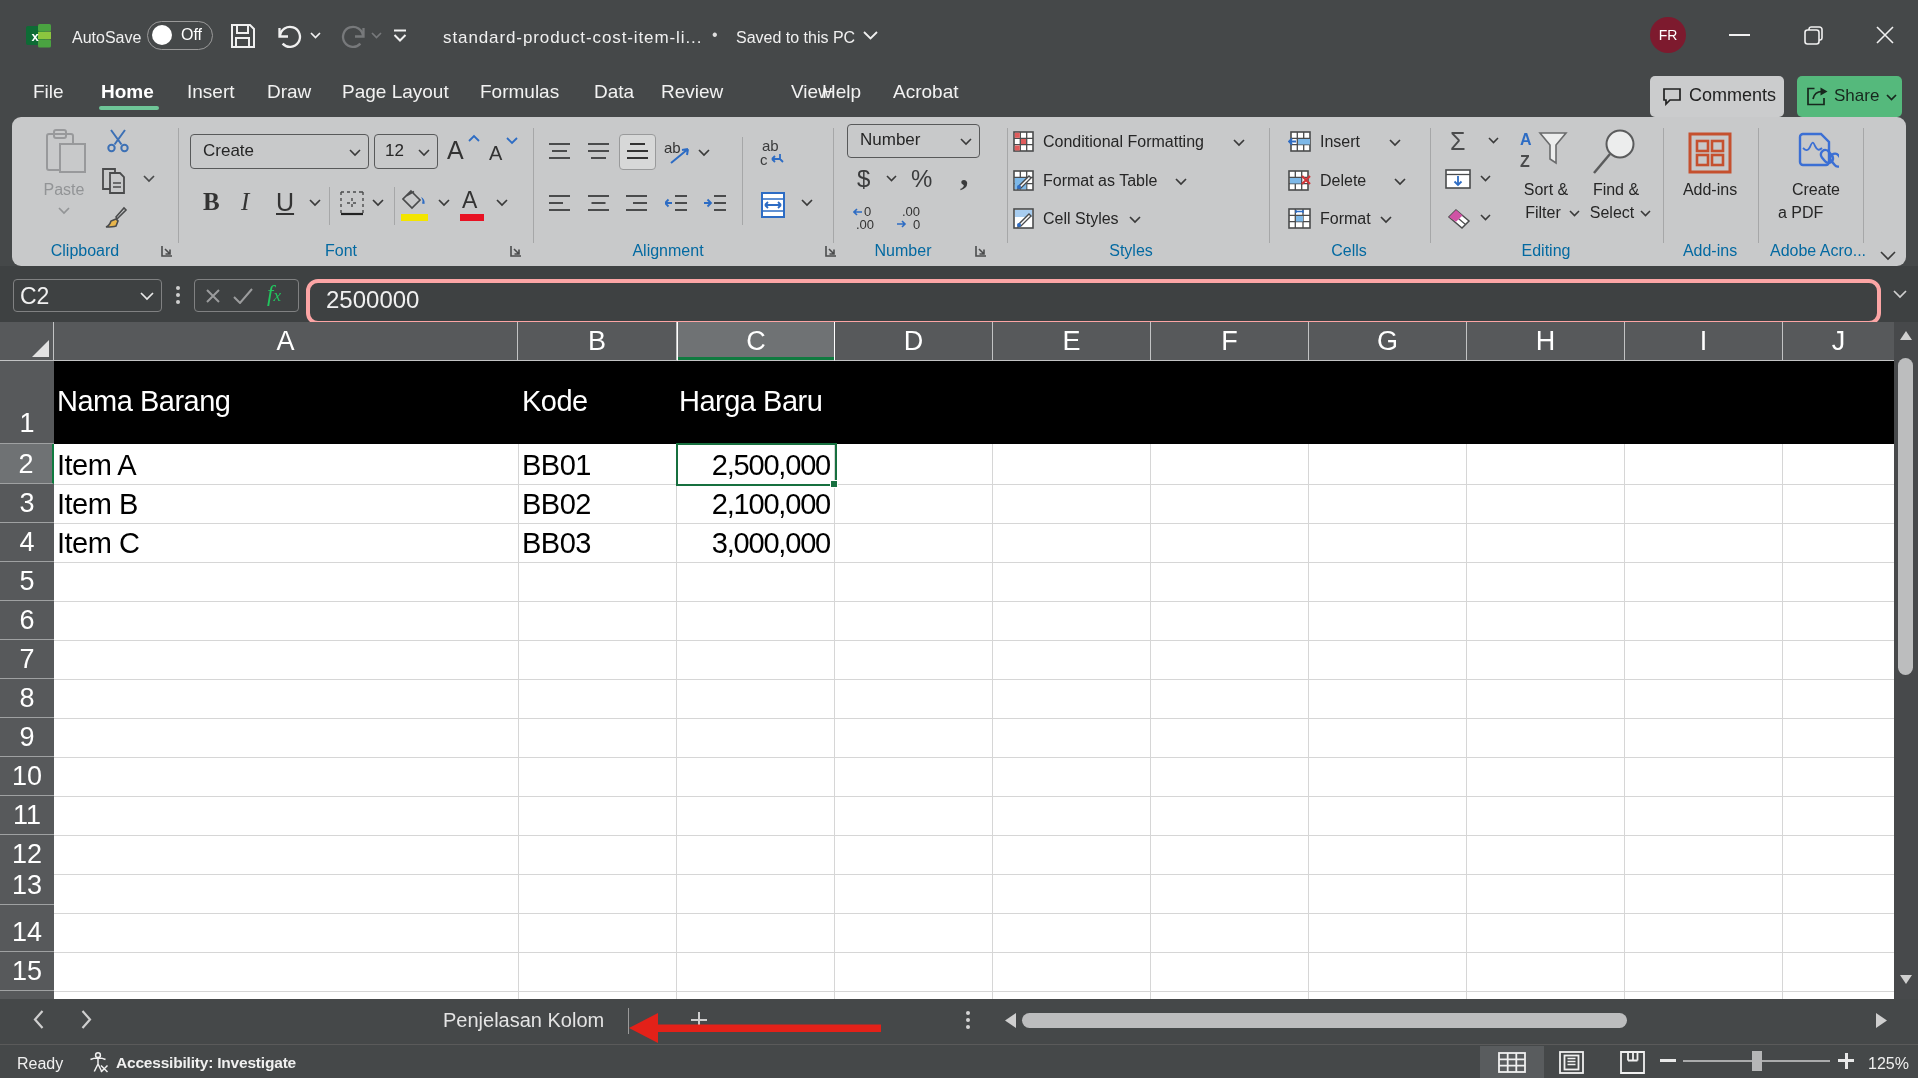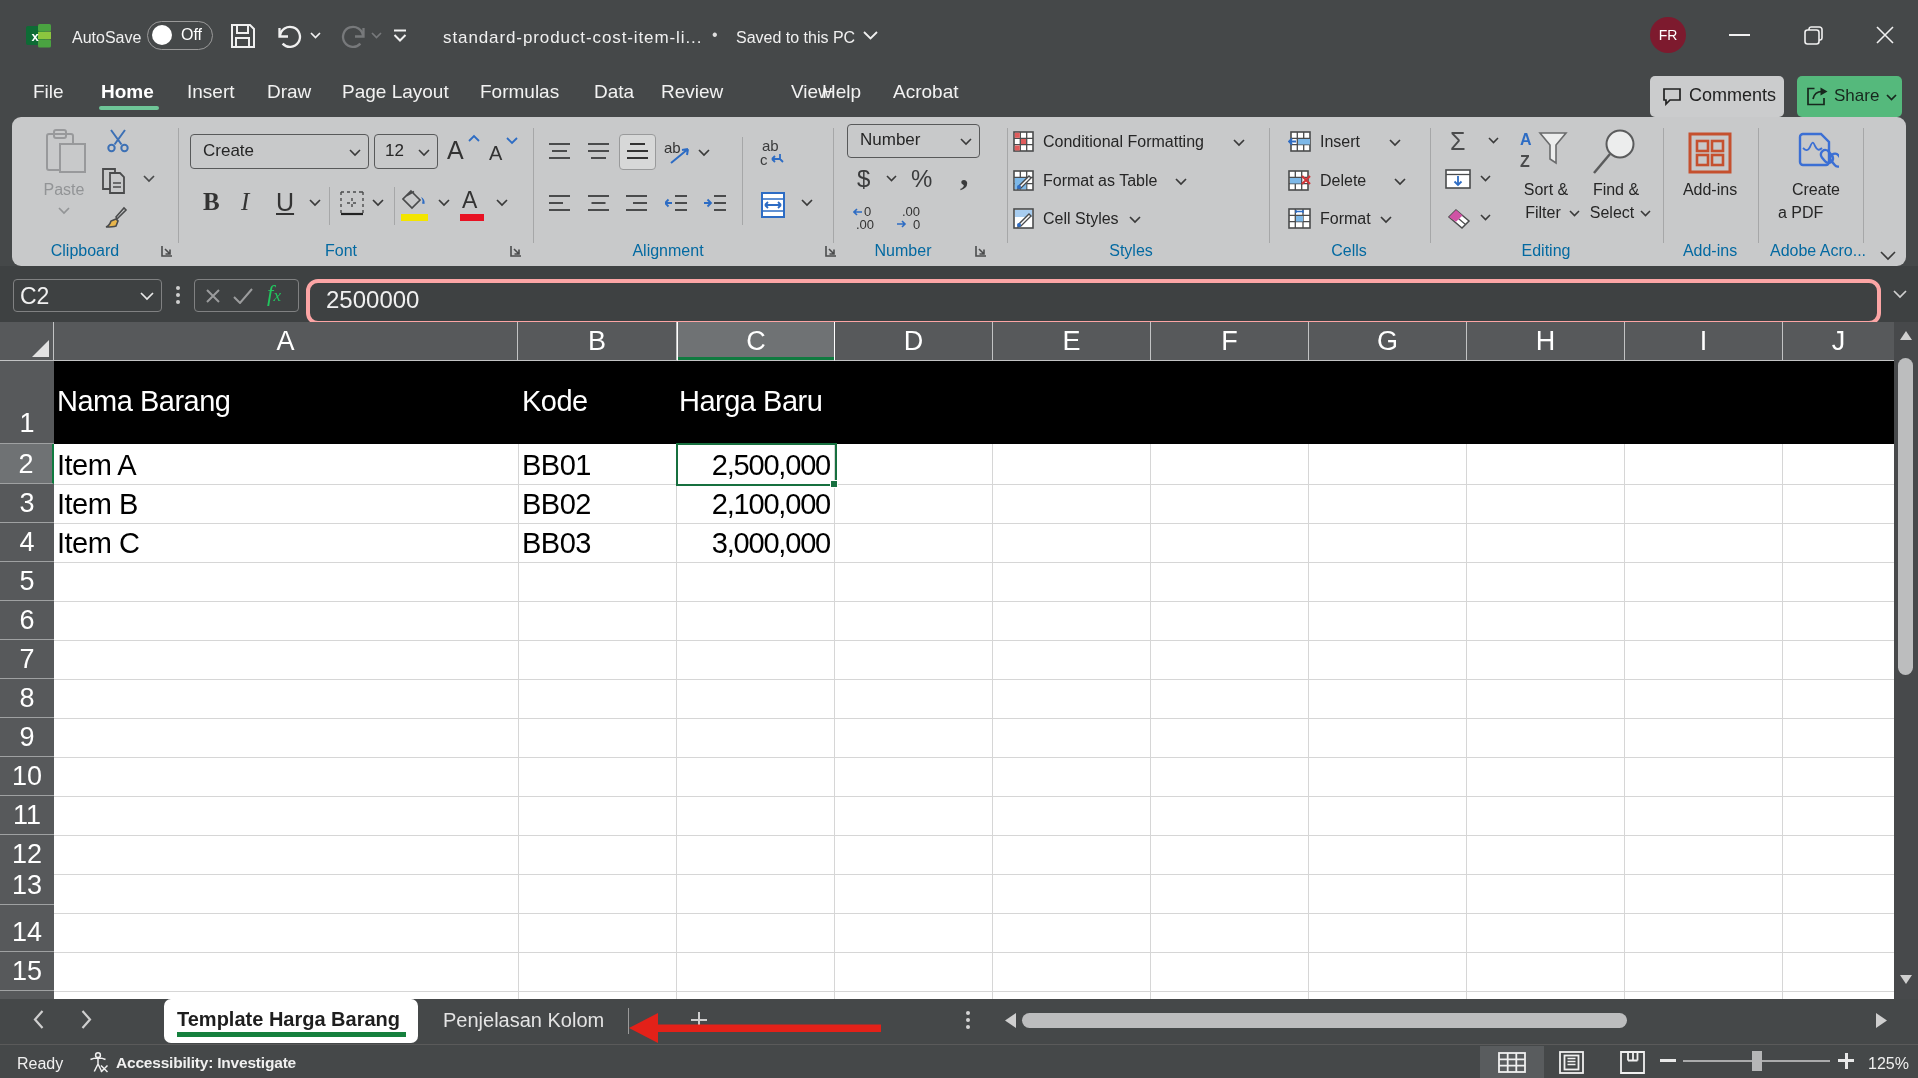--- a/index.html
+++ b/index.html
@@ -522,24 +522,20 @@
       </svg>
   </div>
 
   <div class="abs" id="sheetbar">
     <svg class="abs" style="left:33px; top:10px;" width="11" height="21" viewBox="0 0 11 21">
         <path d="M9.5 2 L2 10.5 L9.5 19" fill="none" stroke="#cfcfcf" stroke-width="2.2"></path>
       </svg>
     <svg class="abs" style="left:81px; top:10px;" width="11" height="21" viewBox="0 0 11 21">
         <path d="M1.5 2 L9 10.5 L1.5 19" fill="none" stroke="#cfcfcf" stroke-width="2.2"></path>
       </svg>
-    <div class="abs" style="left:164px; top:0; width:254px; height:44px; background:#fff; color:#1e1e1e; border-radius:7px;">
-      <div class="abs" style="left:13px; top:10px; font-size:20px; font-weight:bold; line-height:20px;">Template Harga Barang</div>
-      <div class="abs" style="left:13px; top:33px; width:229px; height:5px; background:#15803d;"></div>
-    </div>
     <div class="abs" style="left:443px; top:11px; font-size:20px; line-height:20px; color:#e4e4e4;">Penjelasan Kolom</div>
     <div class="abs" style="left:628px; top:9px; width:1px; height:26px; background:#9a9a9a;"></div>
     <svg class="abs" style="left:690px; top:12px;" width="18" height="18" viewBox="0 0 18 18">
         <path d="M9 1 V17 M1 9 H17" stroke="#cfcfcf" stroke-width="2"></path>
       </svg>
     <svg class="abs" style="left:629px; top:14px;" width="252" height="30" viewBox="0 0 252 30">
       <path d="M0 15 L29 0 L29 30 z" fill="#e32119"></path>
       <rect x="28" y="11.5" width="224" height="7.5" fill="#e32119"></rect>
     </svg>
     <div class="abs" style="left:966px; top:12px; width:4px; height:4px; background:#d5d5d5; border-radius:50%; box-shadow:0 7px 0 #d5d5d5, 0 14px 0 #d5d5d5;"></div>

